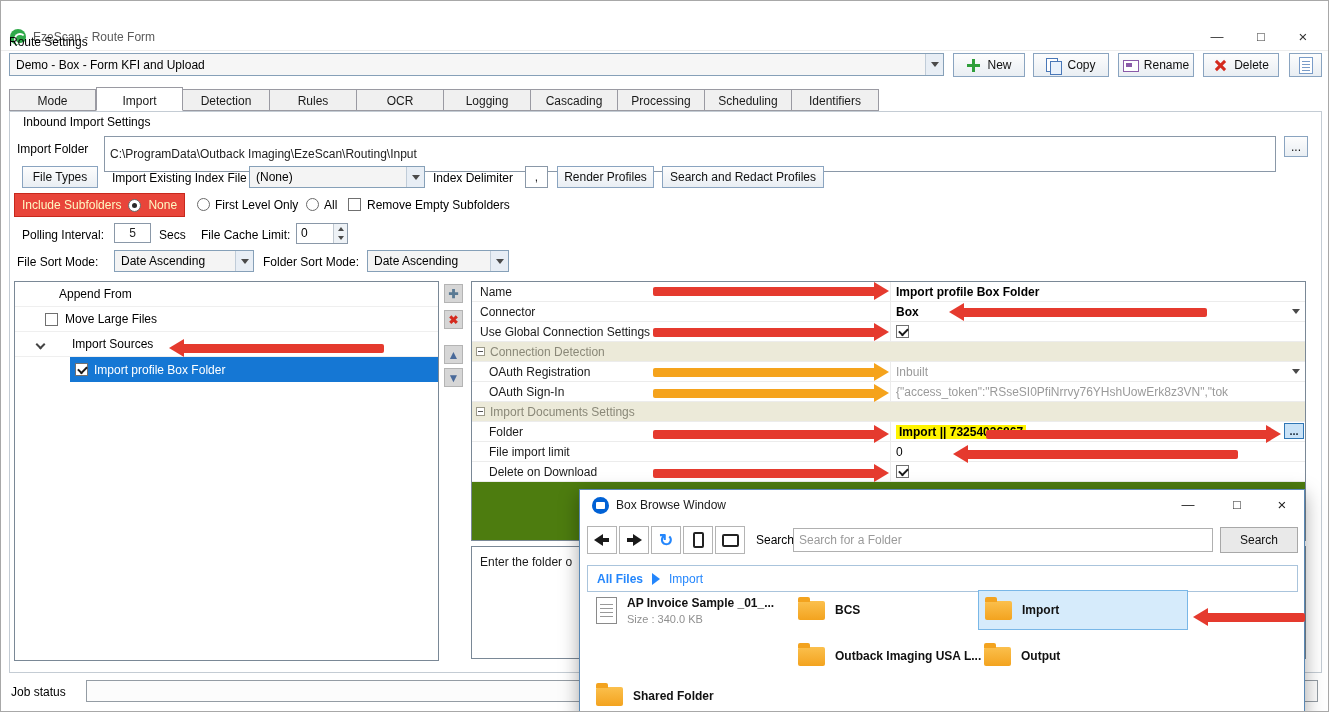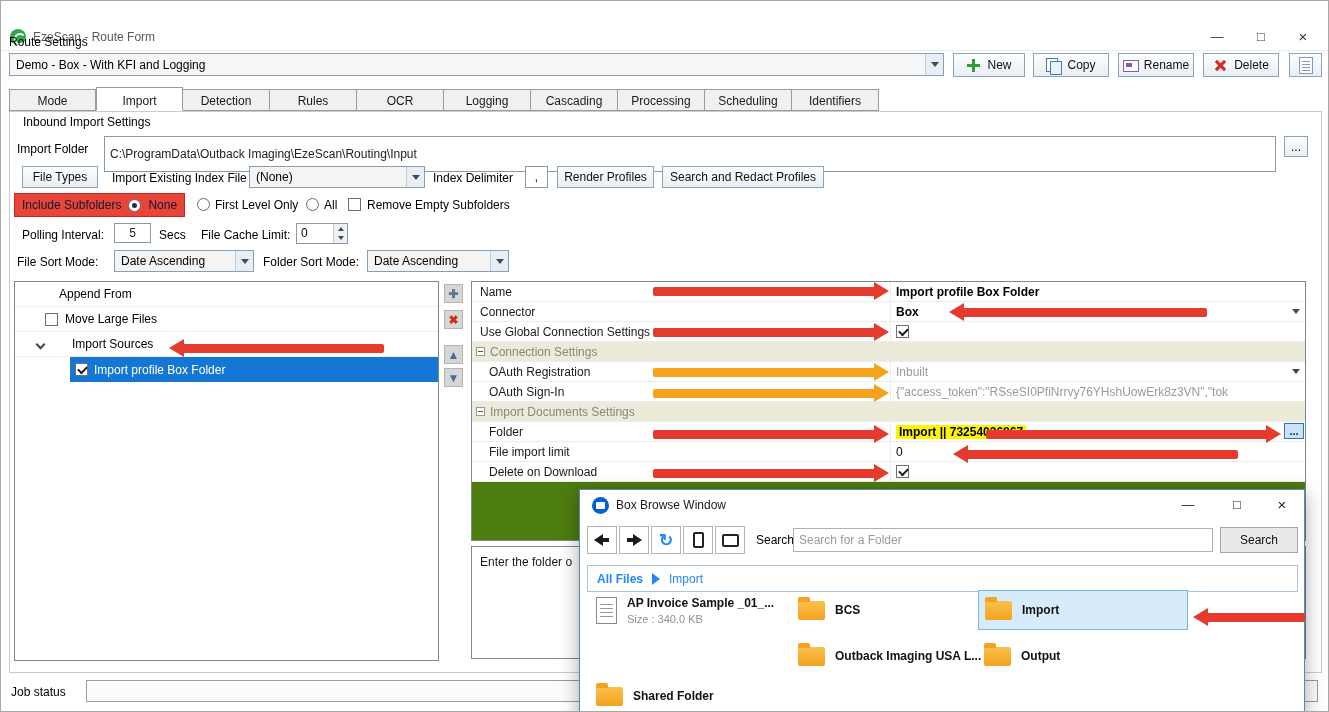--- a/index.html
+++ b/index.html
@@ -40,21 +40,21 @@
   .ic-notes::before { content:''; position:absolute; left:2px; top:3px; right:2px; height:1px; background:#7a9cc8; box-shadow:0 3px 0 #7a9cc8, 0 6px 0 #7a9cc8, 0 9px 0 #7a9cc8; }
 
   
   .tabstrip { position:absolute; left:8px; top:88px; display:flex; z-index:3; }
   .tab { width:87px; height:22px; line-height:22px; text-align:center; background:#f0f0f0; border:1px solid #9a9aa2; border-left:none; color:#1a1a1a; }
   .tab:first-child { border-left:1px solid #9a9aa2; }
   .tab.active { background:#fff; border-bottom-color:#fff; height:24px; margin-top:-2px; line-height:26px; border-left:1px solid #9a9aa2; }
   .tabpage { position:absolute; left:8px; top:110px; width:1313px; height:562px; border:1px solid #c4ccd4; background:#fff; }
 
   
-  .redbox { position:absolute; display:flex; align-items:center; gap:7px; background:#e8453a; border:1px solid #c8281c; color:#0f172a; padding:0 7px; }
+  .redbox { position:absolute; display:flex; align-items:center; gap:7px; background:#e8453a; border:1px solid #c8281c; color:#fef9c3; padding:0 7px; }
 
   .check { position:relative; width:13px; height:13px; background:#fff; border:1px solid #707070; flex:none; display:inline-block; }
   .check.on::after { content:''; position:absolute; left:2px; top:2px; width:7px; height:4px; border-left:2px solid #1a1a1a; border-bottom:2px solid #1a1a1a; transform:rotate(-45deg); }
   .radio { position:relative; width:13px; height:13px; border:1px solid #6a6a6a; border-radius:50%; background:#fff; flex:none; display:inline-block; }
   .radio.on::after { content:''; position:absolute; left:3px; top:3px; width:5px; height:5px; border-radius:50%; background:#2a2a2a; }
 
   
   .spin { position:absolute; display:flex; border:1px solid #8a98a8; background:#fff; }
   .spin .sval { flex:1; padding:2px 4px; }
   .spin .sbtns { width:14px; display:flex; flex-direction:column; border-left:1px solid #c0c8d0; }
@@ -133,21 +133,21 @@
   <div class="titlebar">
     <span class="logo"></span>
     <span class="wtitle">EzeScan - Route Form</span>
     <span class="wbtn" style="right:94px">—</span>
     <span class="wbtn" style="right:50px">□</span>
     <span class="wbtn" style="right:8px;font-size:15px">×</span>
   </div>
 
   <span class="lbl" style="left:8px;top:34px">Route Settings</span>
   <div class="combo" style="left:8px;top:52px;width:935px;height:23px;background:#f6f6f6">
-    <span class="combo-text">Demo - Box - With KFI and Logging</span>
+    <span class="combo-text">Demo - Box - Form KFI and Upload</span>
     <span class="combo-btn">
         <i class="dd"></i>
       </span>
   </div>
   <div class="btn" style="left:952px;top:52px;width:72px;height:24px">
     <span class="ic ic-new"></span>
     <span>New</span>
   </div>
   <div class="btn" style="left:1032px;top:52px;width:76px;height:24px">
     <span class="ic ic-copy"></span>
@@ -305,21 +305,21 @@
     <div class="prow">
       <div class="pl">
           <span>Use Global Connection Settings</span>
         </div>
       <div class="pv">
           <span class="check on"></span>
         </div>
     </div>
     <div class="prow group">
       <span class="colbox"></span>
-      <span class="gl">Connection Settings</span>
+      <span class="gl">Connection Detection</span>
     </div>
     <div class="prow">
       <div class="pl indent">
           <span>OAuth Registration</span>
         </div>
       <div class="pv gray">
           <span>Inbuilt</span>
         <span class="pv-dd">
             <i class="dd"></i>
           </span>

